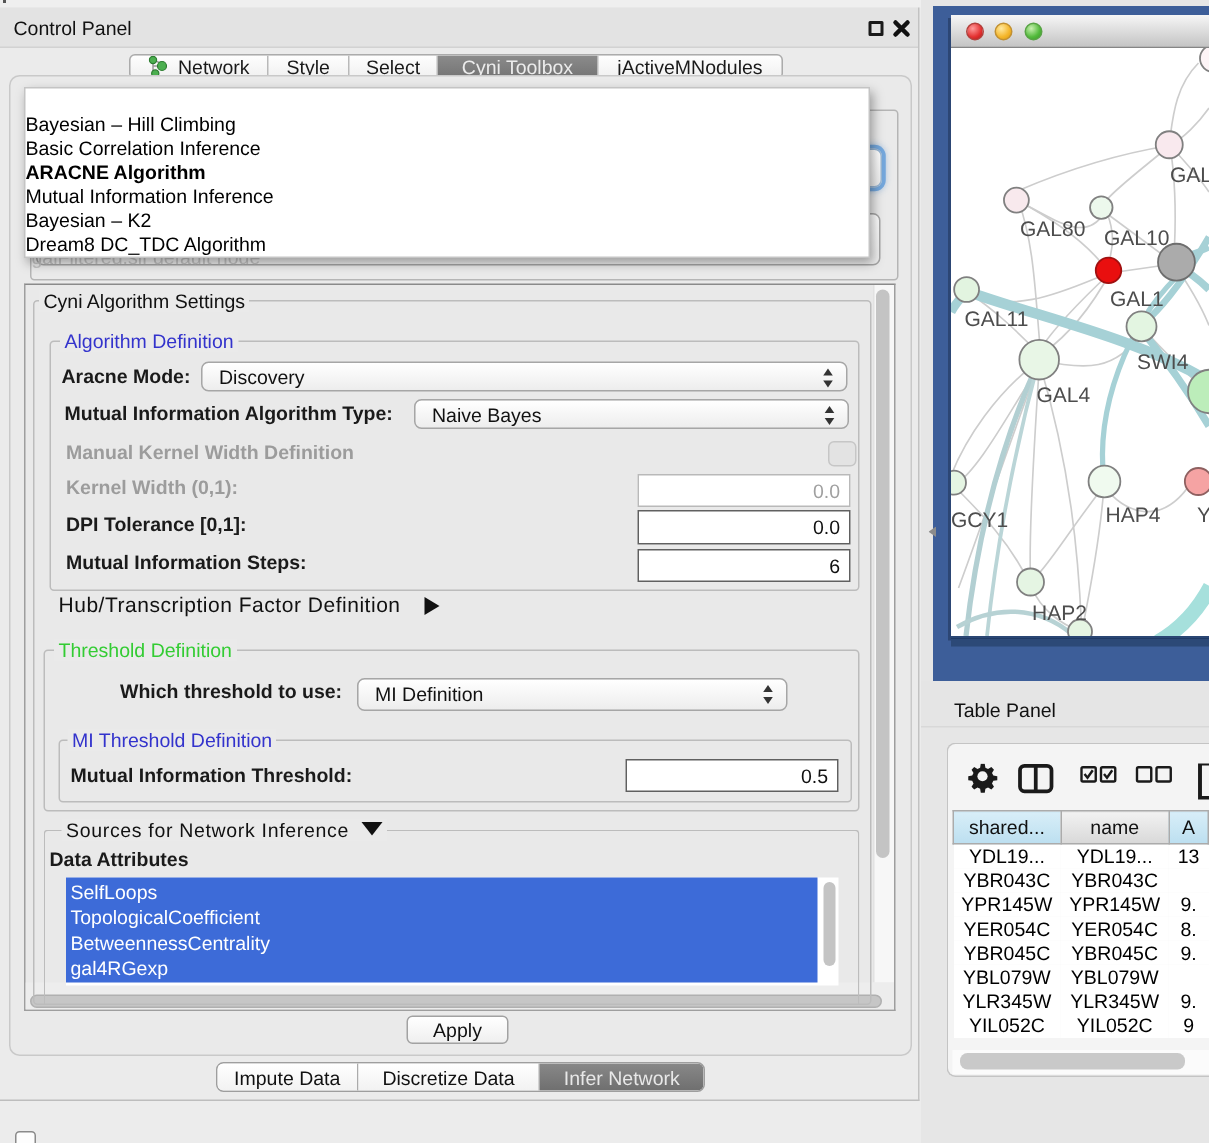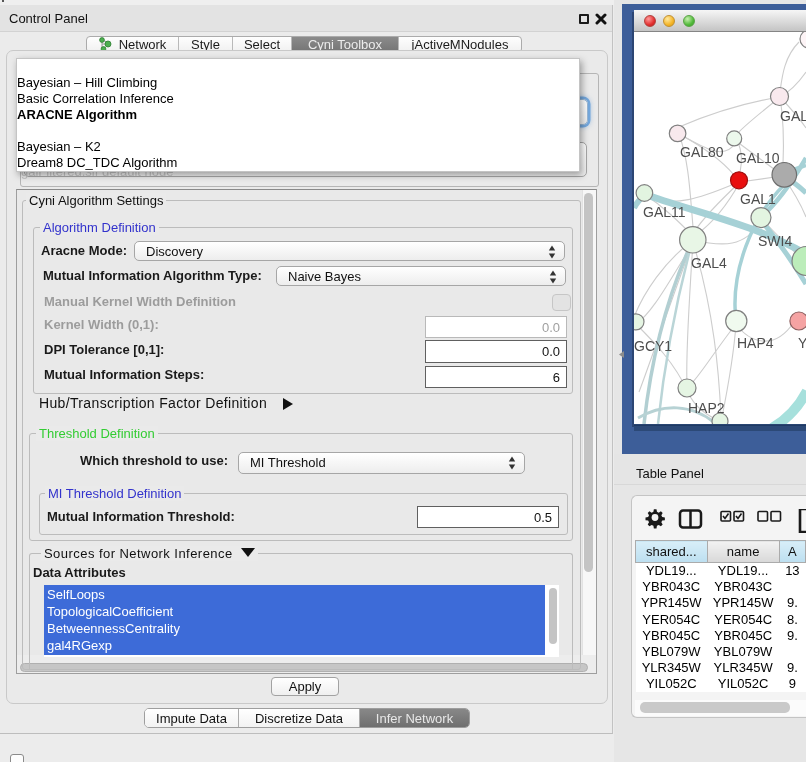--- a/index.html
+++ b/index.html
@@ -134,21 +134,21 @@
           <div class="tfield" style="left:391px;top:138px;width:142px;">6</div>
         </div>
 
         <div class="abs" style="left:16px;top:194px;font-size:14px;letter-spacing:0.35px;color:#111;">Hub/Transcription Factor Definition
           <span style="display:inline-block;margin-left:12px;margin-bottom:-2px;width:0;height:0;border-top:6.5px solid transparent;border-bottom:6.5px solid transparent;border-left:10px solid #111;"></span></div>
 
         <div class="groupbox" style="left:6px;top:232px;width:544px;height:108px;">
           <div class="grouptitle" style="left:6px;color:#33CC33;">Threshold Definition</div>
           <div class="lbl" style="left:50px;top:19px;">Which threshold to use:</div>
           <div class="combo" style="left:208px;top:18px;width:287px;">
-              <span class="ct">MI Threshold</span>
+              <span class="ct">MI Definition</span>
             <span class="arr">
                 <i class="arrup" style="transform:scale(0.8);"></i>
                 <i class="arrdn" style="transform:scale(0.8);"></i>
               </span>
             </div>
           <div class="groupbox" style="left:9px;top:59px;width:529px;height:42px;">
             <div class="grouptitle" style="left:5px;color:#3333CC;">MI Threshold Definition</div>
             <div class="lbl" style="left:7px;top:15px;">Mutual Information Threshold:</div>
             <div class="tfield" style="left:377px;top:12px;width:142px;">0.5</div>
           </div>
@@ -173,20 +173,21 @@
     <div class="btab" style="width:94px;">Impute Data</div>
     <div class="btab" style="width:121px;">Discretize Data</div>
     <div class="btab sel" style="width:109px;">Infer Network</div>
   </div>
 </div>
 
 <div id="popup">
   <div class="it" style="top:16px;">Bayesian – Hill Climbing</div>
   <div class="it" style="top:32px;">Basic Correlation Inference</div>
   <div class="it" style="top:48px;font-weight:bold;">ARACNE Algorithm</div>
+  <div class="it" style="top:64px;">Mutual Information Inference</div>
   <div class="it" style="top:80px;">Bayesian – K2</div>
   <div class="it" style="top:96px;">Dream8 DC_TDC Algorithm</div>
 </div>
 
 <div id="desktop">
   <div id="bluearea">
     <div id="netwin">
       <div id="nettitle">
         <div class="tl" style="left:10px;background:radial-gradient(circle at 35% 30%, #FF9A9A, #E33030 60%, #B01818);border:1px solid #B2403C;"></div>
         <div class="tl" style="left:29px;background:radial-gradient(circle at 35% 30%, #FFE9A0, #F4B529 60%, #D99A10);border:1px solid #C19032;"></div>

